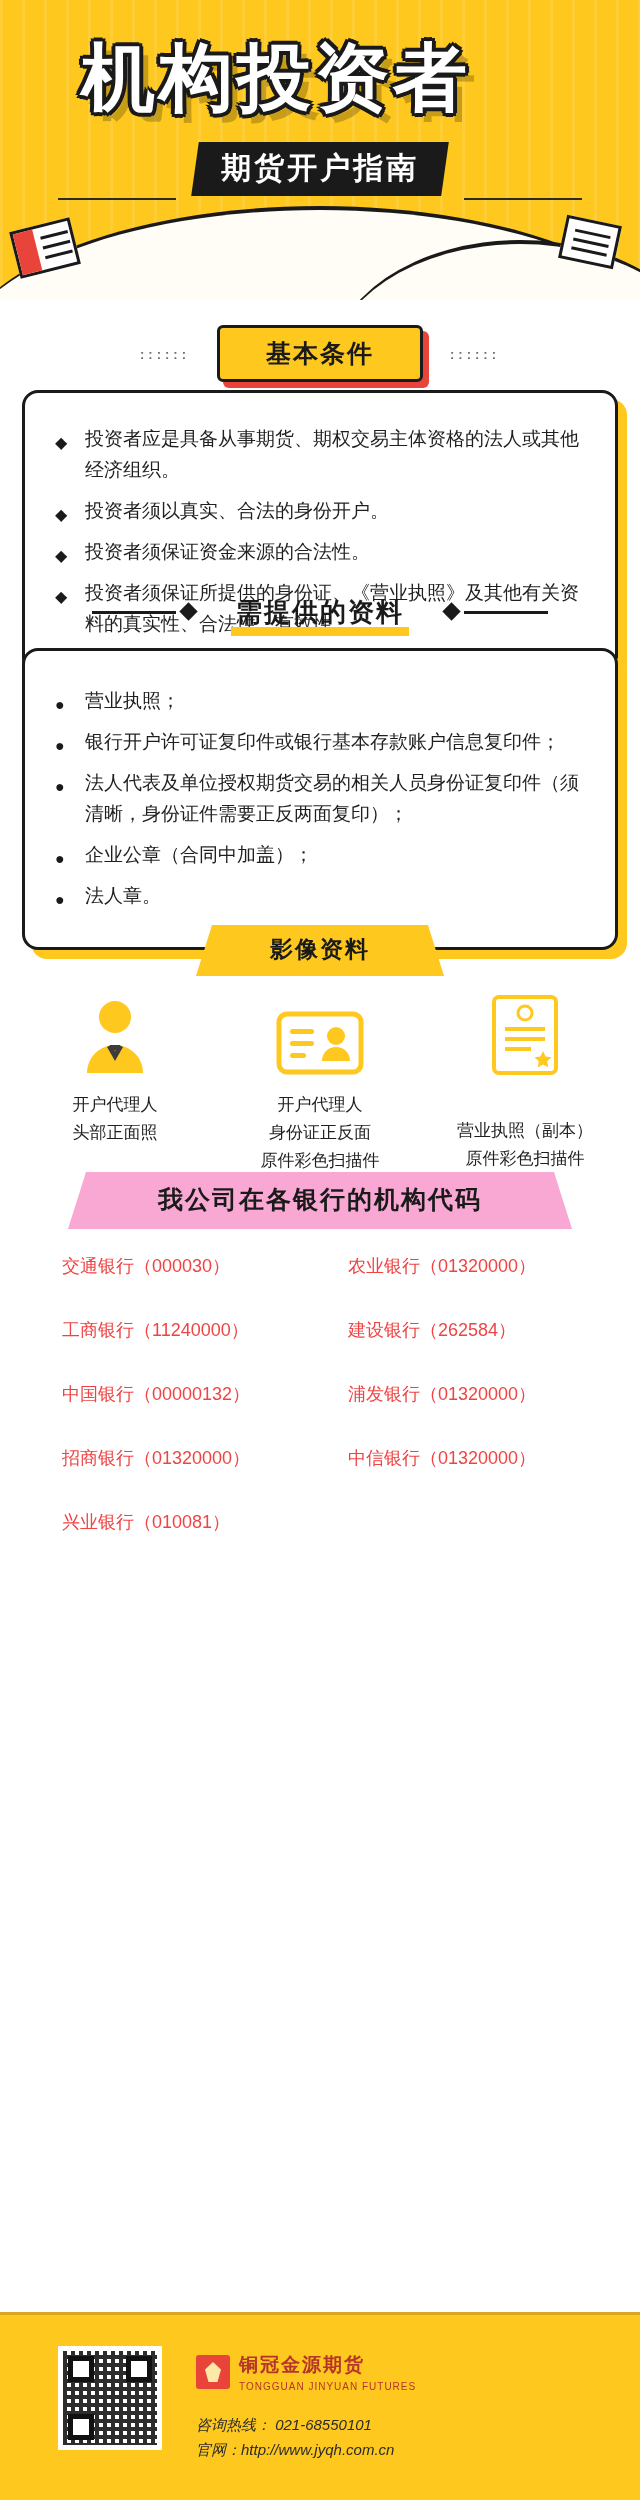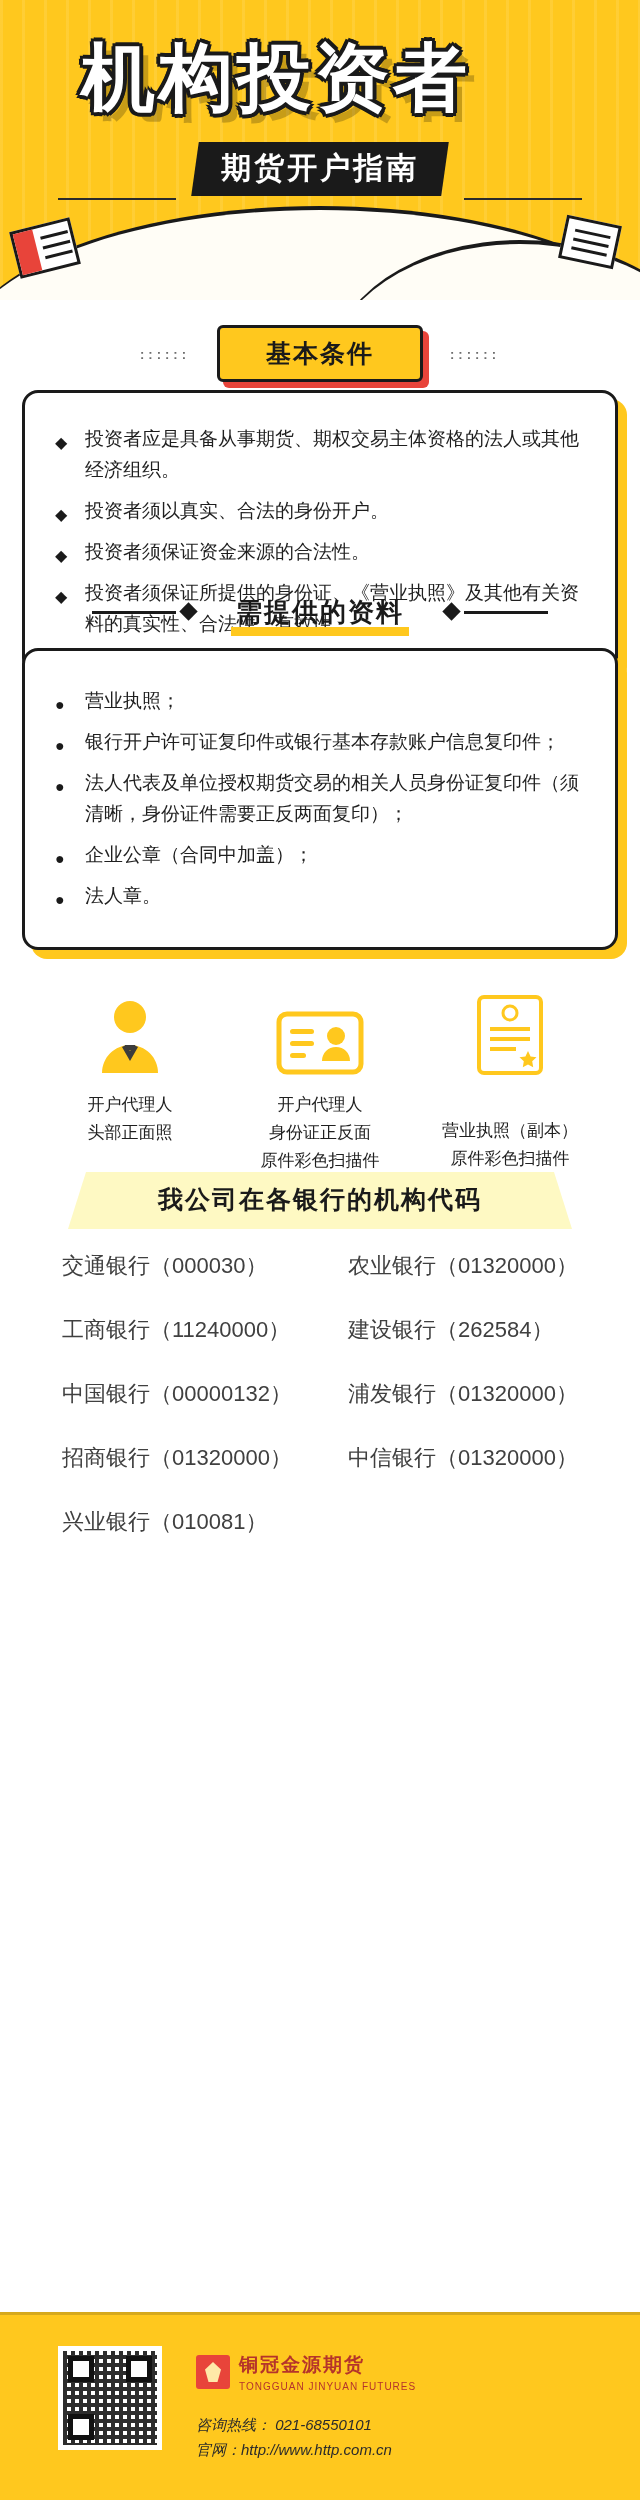--- a/index.html
+++ b/index.html
@@ -227,21 +227,21 @@
     background: #1a1a1a;
     transform: rotate(45deg);
   }
   .head-diamond.l { left: 182px; }
   .head-diamond.r { right: 182px; }
 
   .yellow-bar-head {
     position: absolute;
     left: 68px;
     width: 504px;
-    background: #fef9c3;
+    background: #f9a8d4;
     color: #1a1a1a;
     font-size: 25px;
     font-weight: bold;
     letter-spacing: 2px;
     text-align: center;
     padding: 11px 0 13px 0;
     clip-path: polygon(18px 0, calc(100% - 18px) 0, 100% 100%, 0 100%);
   }
   .small-yellow-head {
     position: absolute;
@@ -312,23 +312,23 @@
 
   
   .bank-grid {
     position: absolute;
     left: 62px;
     width: 520px;
     display: grid;
     grid-template-columns: 250px 250px;
     column-gap: 20px;
     row-gap: 9px;
-    font-size: 22px;
+    font-size: 18px;
     line-height: 28px;
-    color: #404040;
+    color: #ef4444;
     gap: 36px;
   }
 
   
   .footer {
     position: absolute;
     left: 0; bottom: 0;
     width: 640px;
     height: 188px;
     background: #ffc81e;
@@ -456,22 +456,23 @@
       <ul>
         <li><span class="mk">●</span><span>营业执照；</span></li>
         <li><span class="mk">●</span><span>银行开户许可证复印件或银行基本存款账户信息复印件；</span></li>
         <li><span class="mk">●</span><span>法人代表及单位授权期货交易的相关人员身份证复印件（须清晰，身份证件需要正反两面复印）；</span></li>
         <li><span class="mk">●</span><span>企业公章（合同中加盖）；</span></li>
         <li><span class="mk">●</span><span>法人章。</span></li>
       </ul>
     </div>
   </div>
 
-
-  <div class="img-cols" style="top:985px;justify-content:center;">
+  <div class="small-yellow-head" style="top:925px;">影像资料</div>
+
+  <div class="img-cols" style="top:985px;">
 
     <div class="img-col">
       <div class="glyph">
         <svg width="76" height="82" viewBox="0 0 76 82">
           <circle cx="38" cy="22" r="16" fill="#ffc81e"></circle>
           <path d="M10 78c0-16 13-28 28-28s28 12 28 28z" fill="#ffc81e"></path>
           <path d="M30 52 L38 66 L46 52 L42 50 L38 56 L34 50z" fill="#3c3c3c"></path>
           <rect x="33" y="50" width="10" height="5" fill="#3c3c3c"></rect>
         </svg>
       </div>
@@ -535,17 +536,17 @@
     </div>
     <div class="foot-logo">
       <div class="mark"></div>
       <div>
         <div class="foot-cn">铜冠金源期货</div>
         <div class="foot-en">TONGGUAN JINYUAN FUTURES</div>
       </div>
     </div>
     <div class="foot-lines">
       <div>咨询热线： 021-68550101</div>
-      <div>官网：http://www.http.com.cn</div>
+      <div>官网：http://www.jyqh.com.cn</div>
     </div>
   </div>
 
 </div>
 
 </body></html>

